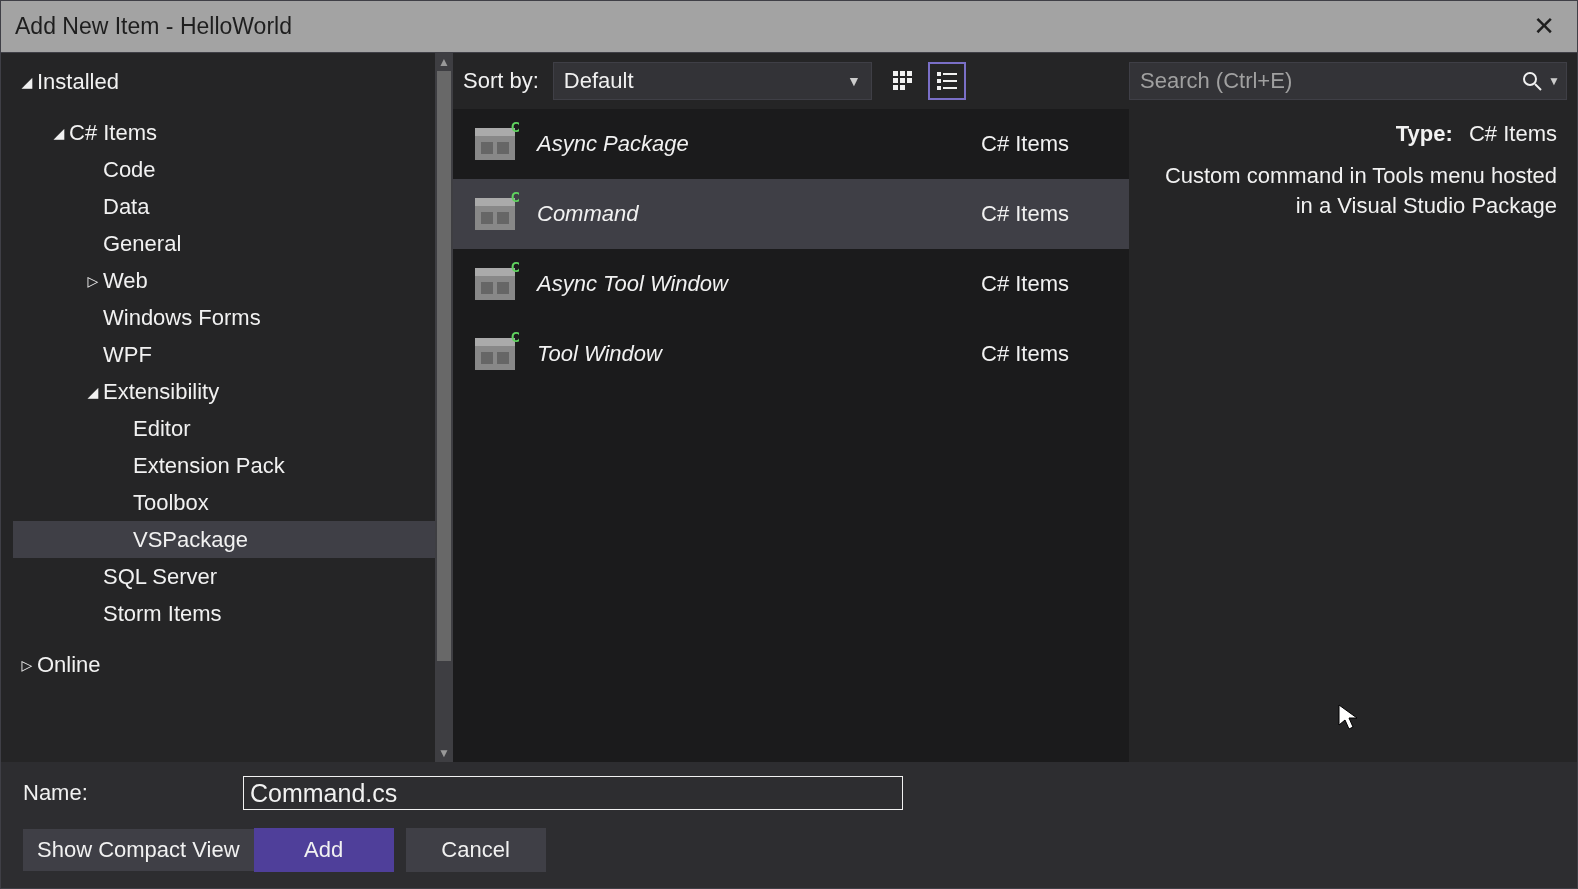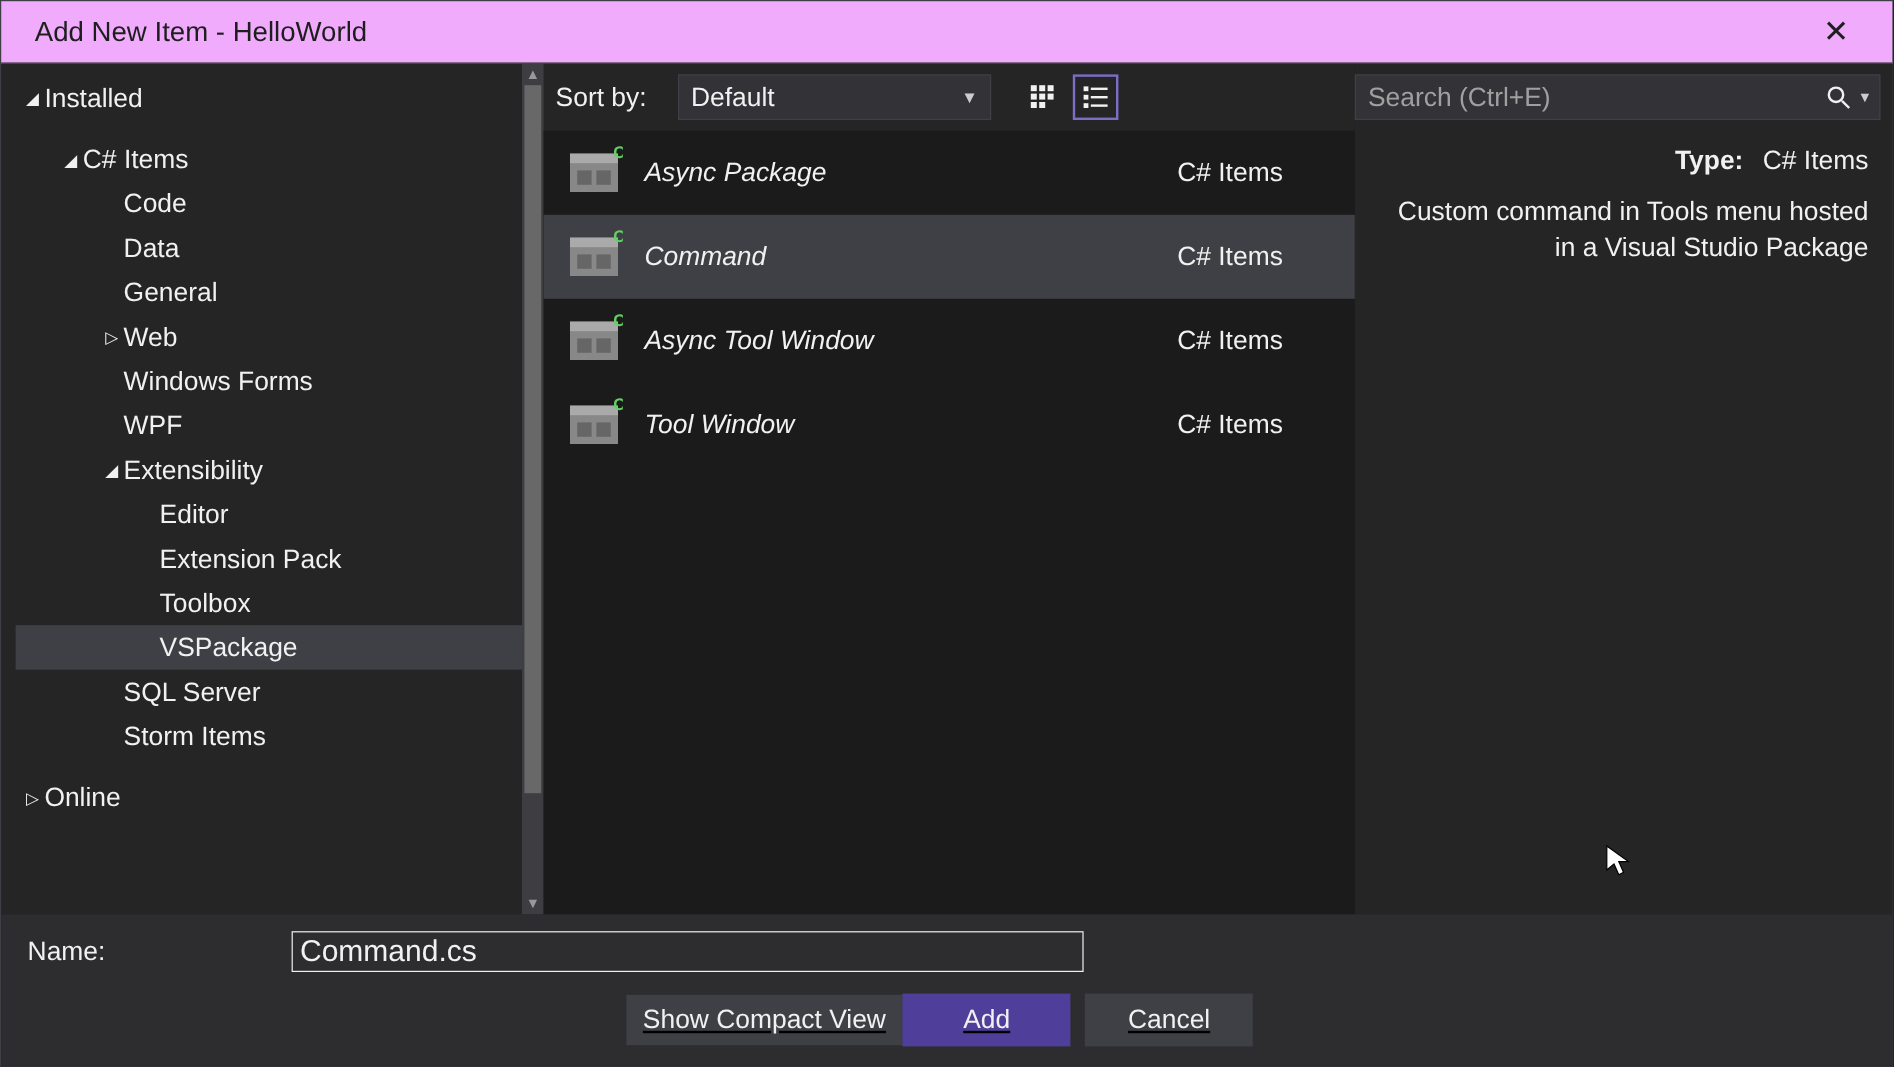--- a/index.html
+++ b/index.html
@@ -14,24 +14,24 @@
 .dialog {
   width: 100%;
   height: 100%;
   background: #2d2d30;
   border: 1px solid #3f3f46;
   display: flex;
   flex-direction: column;
 }
 .titlebar {
   height: 52px;
-  background: #f0abfc;
-  display: flex;
-  align-items: center;
-  padding: 0 28px;
+  background: #a3a3a3;
+  display: flex;
+  align-items: center;
+  padding: 0 14px;
   justify-content: space-between;
   border-bottom: 1px solid #3f3f46;
 }
 .titlebar .title {
   color: #1e1e1e;
   font-size: 23px;
 }
 .titlebar .close {
   font-size: 26px;
   color: #1e1e1e;
@@ -113,33 +113,33 @@
   flex: 1;
   display: flex;
   flex-direction: column;
   background: #252526;
 }
 .middle-toolbar {
   height: 56px;
   display: flex;
   align-items: center;
   padding: 0 10px;
-  gap: 24px;
+  gap: 12px;
 }
 .sortby-label {
   color: #f1f1f1;
   font-size: 22px;
   margin-right: 2px;
 }
 .sortby-select {
   background: #333337;
   border: 1px solid #3f3f46;
   color: #f1f1f1;
   height: 38px;
-  width: 261px;
+  width: 319px;
   display: flex;
   align-items: center;
   justify-content: space-between;
   padding: 0 10px;
   font-size: 22px;
   cursor: pointer;
 }
 .sortby-select .caret { font-size: 14px; color: #ccc; }
 .view-toggle {
   display: flex;
@@ -250,23 +250,22 @@
   height: 34px;
   background: transparent;
   border: 1px solid #f1f1f1;
   color: #f1f1f1;
   font-size: 25px;
   padding: 0 6px;
   outline: none;
 }
 .button-row {
   display: flex;
-  justify-content: center;
-  align-items: center;
-  text-decoration: underline;
+  justify-content: flex-start;
+  align-items: center;
 }
 .compact-btn {
   background: #3f3f46;
   color: #f1f1f1;
   border: none;
   font-size: 22px;
   padding: 8px 14px;
   cursor: pointer;
 }
 .action-buttons { display: flex; gap: 12px; }

